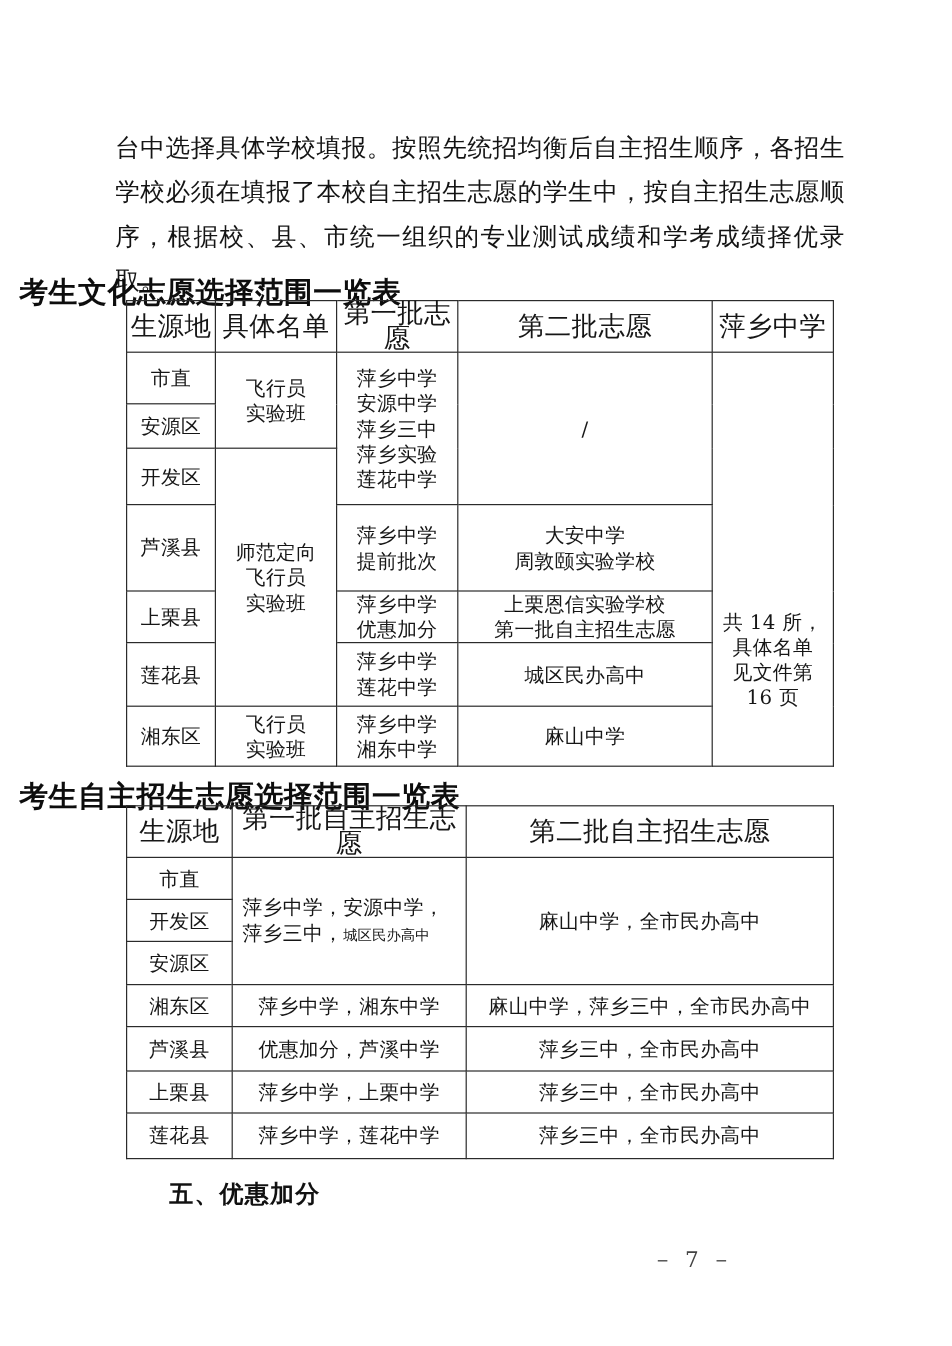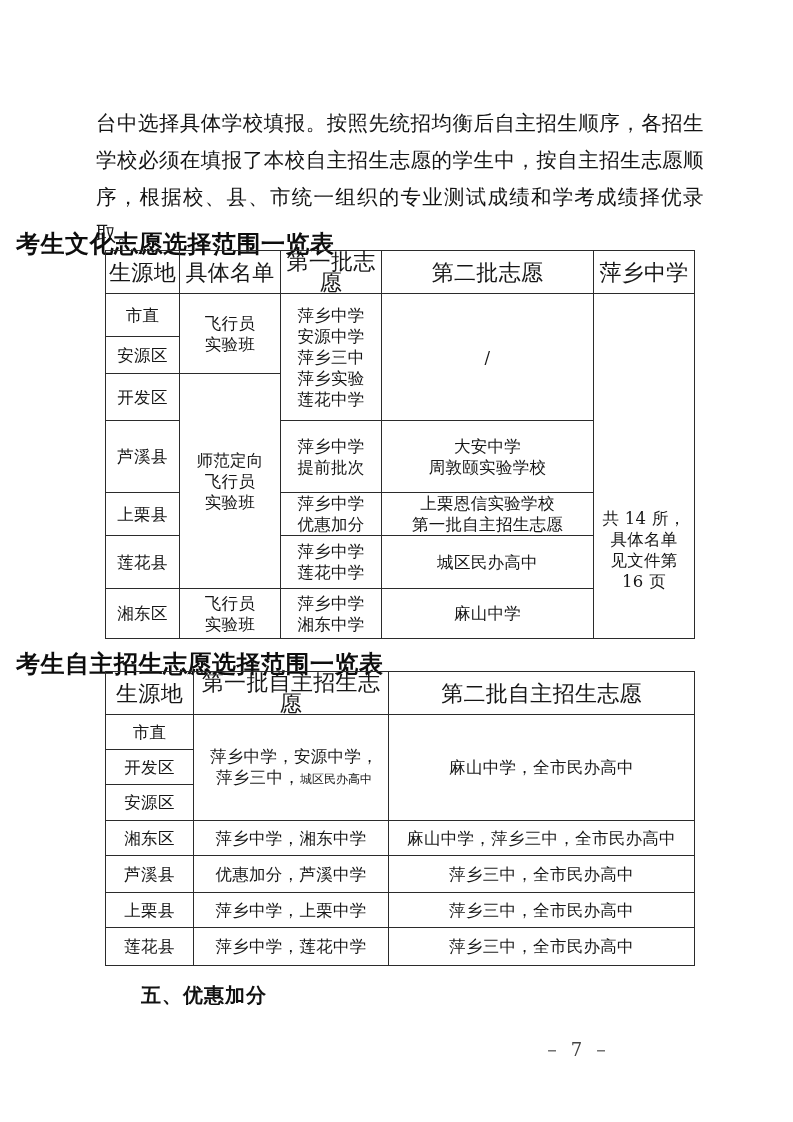--- a/index.html
+++ b/index.html
@@ -245,21 +245,21 @@
     <thead>
       <tr style="height:40px">
         <th>生源地</th>
         <th>第一批自主招生志愿</th>
         <th>第二批自主招生志愿</th>
       </tr>
     </thead>
     <tbody>
       <tr style="height:35px">
         <td>市直</td>
-        <td rowspan="3" style="text-align:center;padding-left:8px">
+        <td rowspan="3" style="text-align:left;padding-left:8px">
           <span class="ln">萍乡中学，安源中学，</span>
           <span class="ln"><span>萍乡三中，</span><span class="small">城区民办高中</span></span>
         </td>
         <td rowspan="3">麻山中学，全市民办高中</td>
       </tr>
       <tr style="height:35px">
         <td>开发区</td>
       </tr>
       <tr style="height:36px">
         <td>安源区</td>

